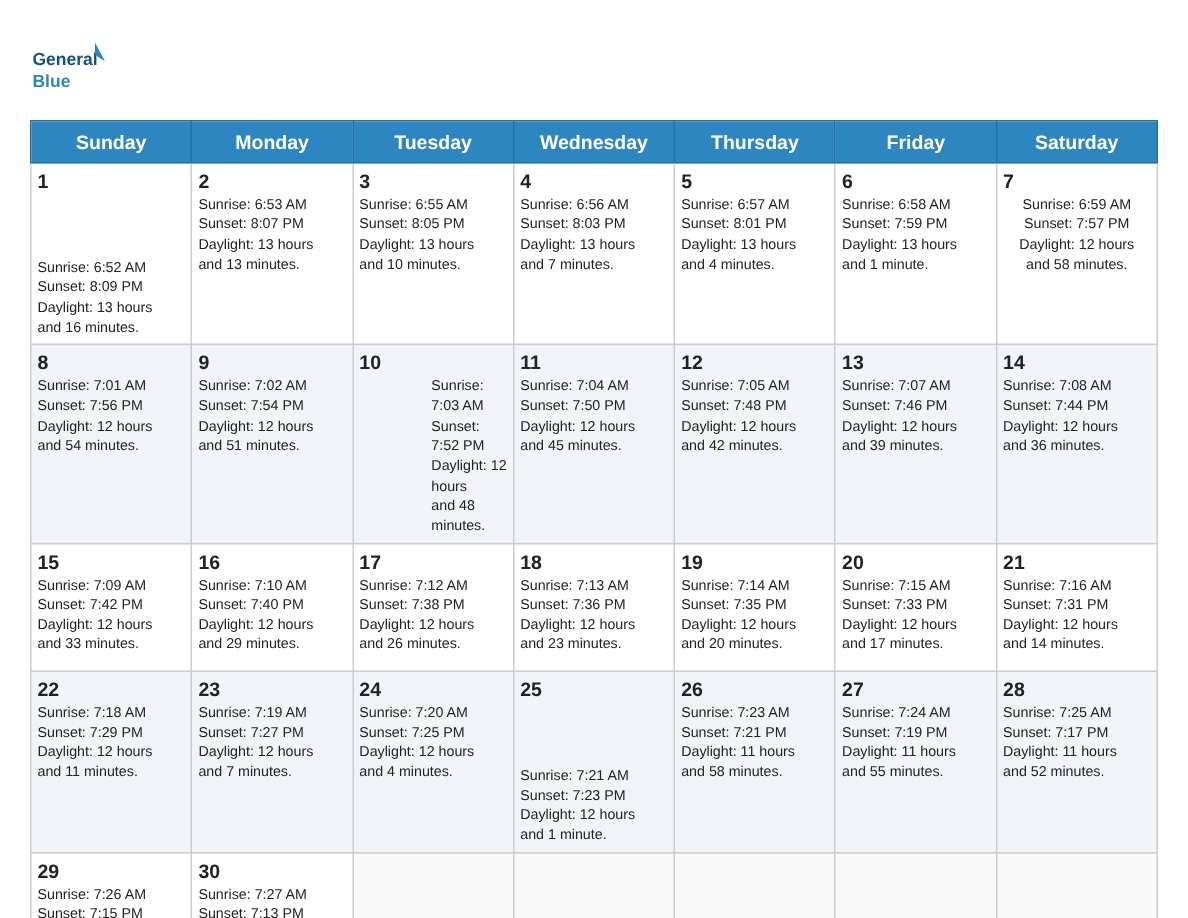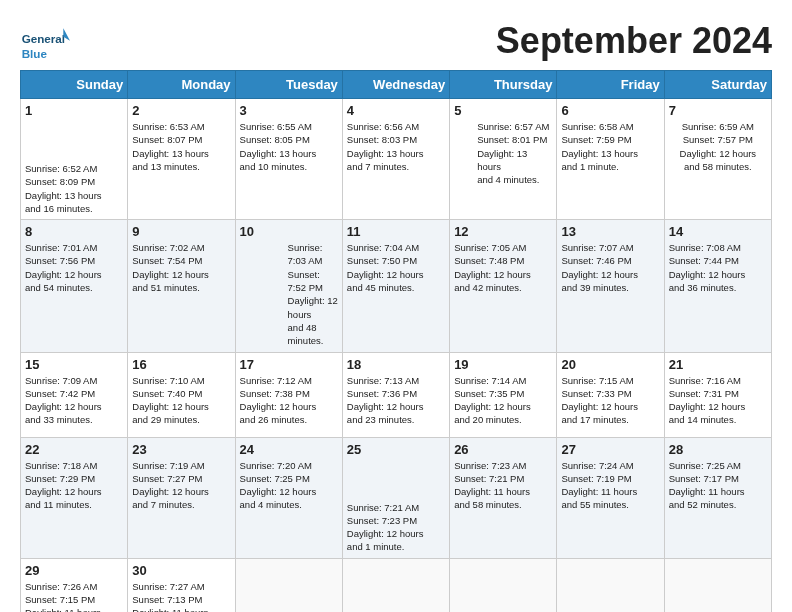--- a/index.html
+++ b/index.html
@@ -7,20 +7,21 @@
       font-family: Arial, sans-serif;
       background: #fff;
       width: 792px;
       min-height: 612px;
       padding: 20px;
     }
     .header {
       display: flex;
       justify-content: space-between;
       align-items: flex-start;
+      margin-bottom: 10px;
     }
     .logo {
       display: flex;
       align-items: center;
       font-size: 20px;
       font-weight: bold;
       color: #1a5276;
     }
     .logo-icon {
       width: 50px;
@@ -43,21 +44,21 @@
       width: 100%;
       border-collapse: collapse;
       table-layout: fixed;
     }
     thead tr th {
       background: #2e86c1;
       color: #fff;
       font-size: 13px;
       font-weight: bold;
       padding: 6px 4px;
-      text-align: right;
+      text-align: center;
       border: 1px solid #2472a4;
     }
     tbody tr td {
       vertical-align: top;
       border: 1px solid #ccc;
       padding: 4px 4px;
       font-size: 10px;
       color: #222;
       background: #fff;
       height: 85px;
@@ -85,21 +86,20 @@
 
 <div class="header">
   <div class="logo">
     <svg class="logo-icon" viewBox="0 0 60 60" xmlns="http://www.w3.org/2000/svg">
       <text x="2" y="28" font-size="14" font-weight="bold" fill="#1a5276" font-family="Arial">General</text>
       <text x="2" y="46" font-size="14" font-weight="bold" fill="#2e86c1" font-family="Arial">Blue</text>
       <polygon points="52,10 60,25 52,20" fill="#2e86c1"></polygon>
     </svg>
   </div>
   <div class="title-block">
-    <div class="month-title">September 2024</div>
   </div>
 </div>
 
 <table>
   <thead>
     <tr id="weekday-header">
         <th>Sunday</th>
         <th>Monday</th>
         <th>Tuesday</th>
         <th>Wednesday</th>
@@ -133,21 +133,21 @@
         </td>
         <td>
           <span class="day-num">4</span>
           <div class="day-info" style="white-space: pre-line;">Sunrise: 6:56 AM
 Sunset: 8:03 PM
 Daylight: 13 hours
 and 7 minutes.</div>
         </td>
         <td>
           <span class="day-num">5</span>
-          <div class="day-info" style="white-space: pre-line; margin-left: 23px;">Sunrise: 6:57 AM
+          <div class="day-info" style="white-space: pre-line;">Sunrise: 6:57 AM
 Sunset: 8:01 PM
 Daylight: 13 hours
 and 4 minutes.</div>
         </td>
         <td>
           <span class="day-num">6</span>
           <div class="day-info" style="white-space: pre-line;">Sunrise: 6:58 AM
 Sunset: 7:59 PM
 Daylight: 13 hours
 and 1 minute.</div>

